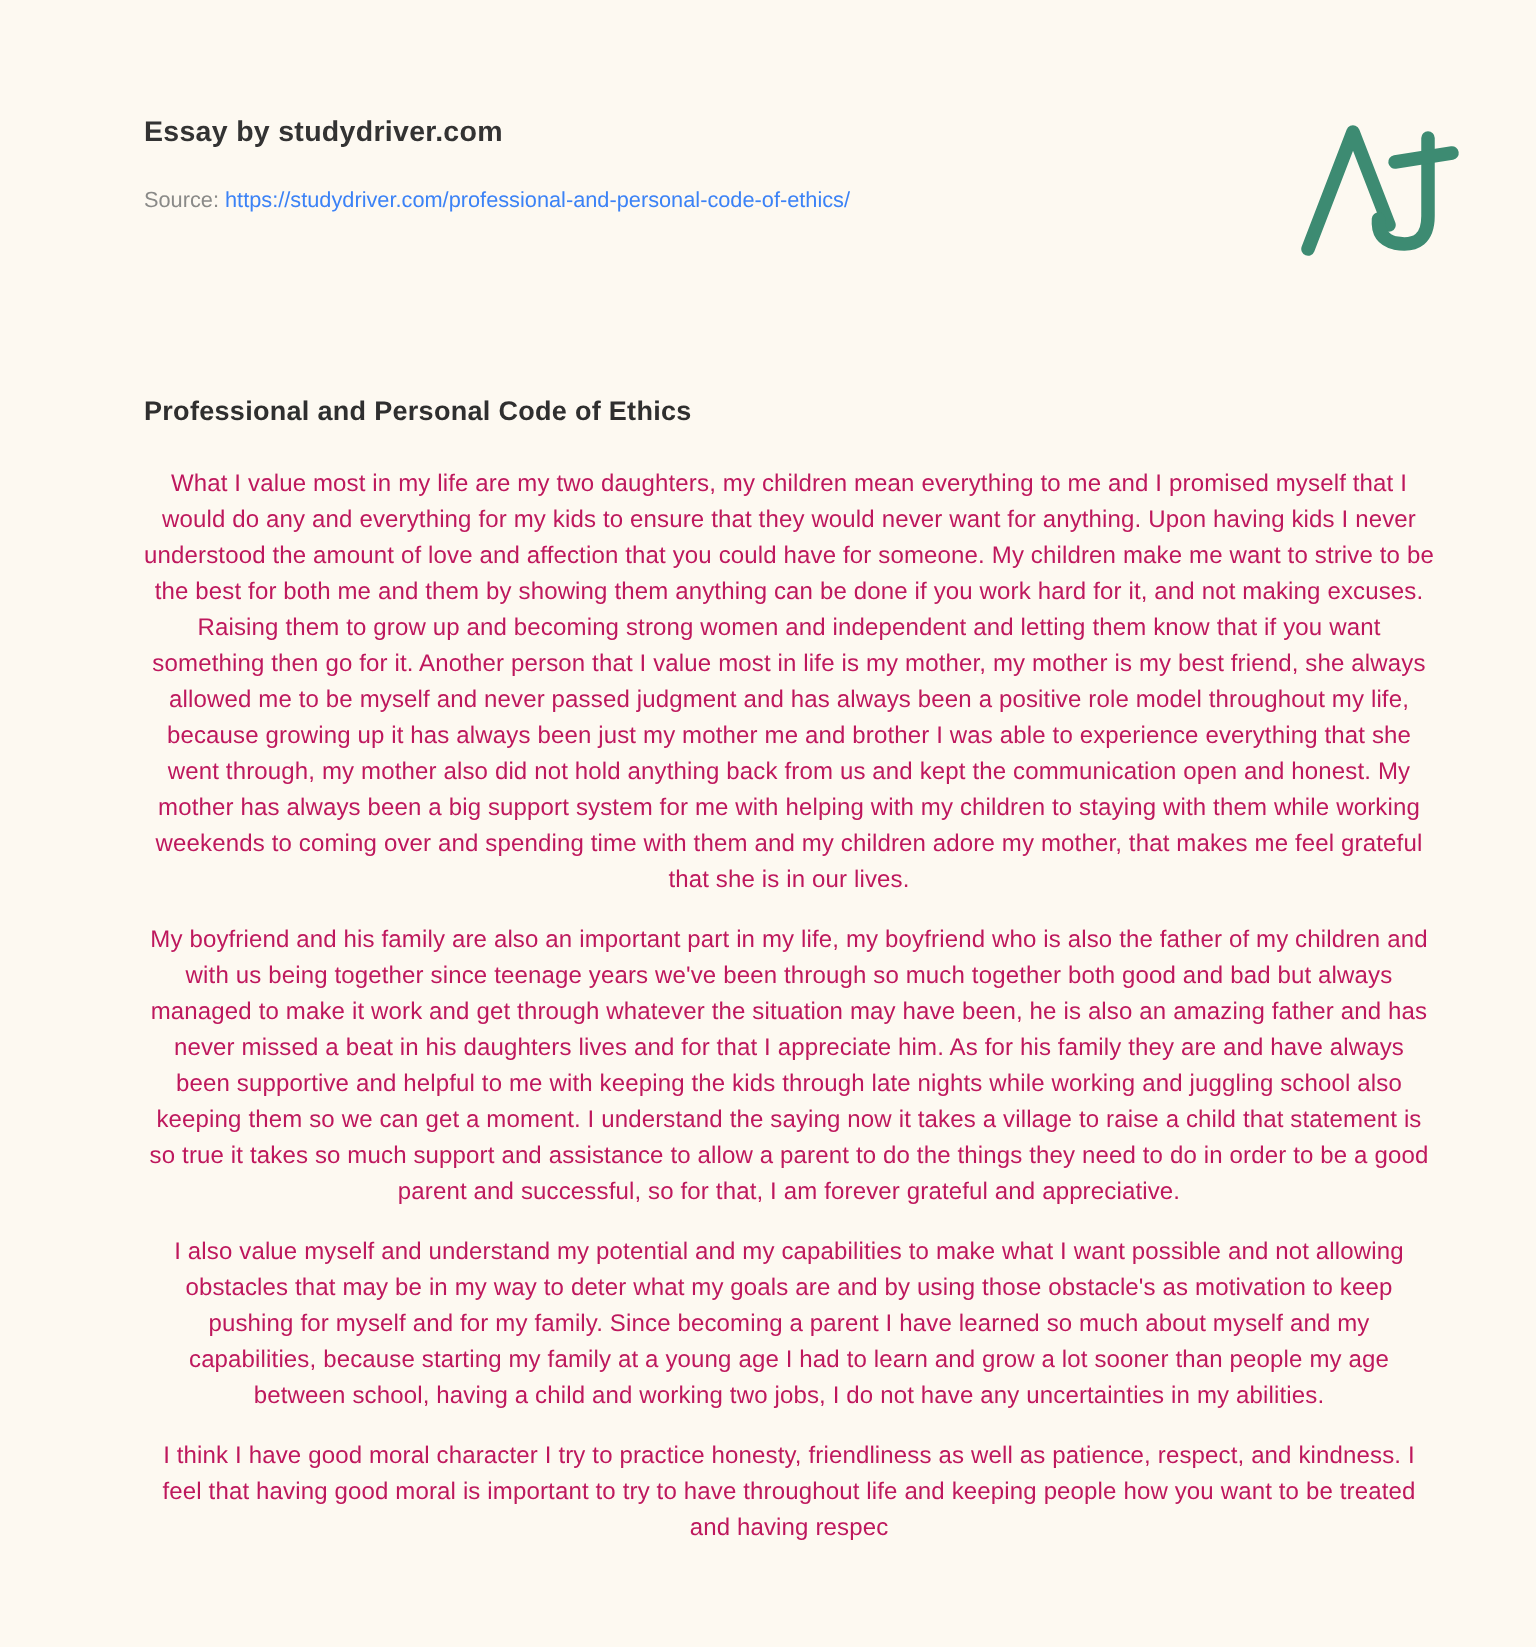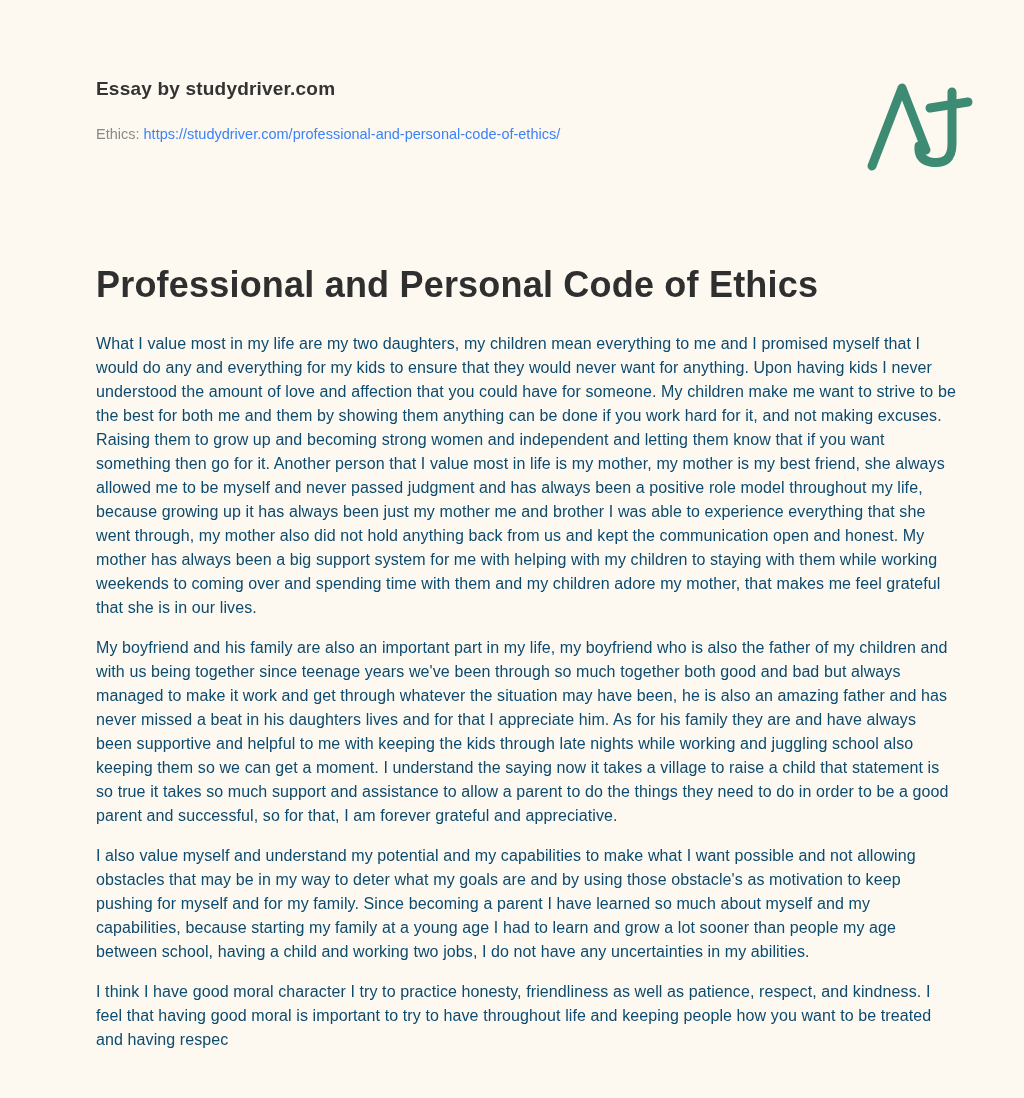--- a/index.html
+++ b/index.html
@@ -42,47 +42,47 @@
   }
   .logo {
     position: absolute;
     top: 0;
     right: -18px;
     width: 110px;
     height: 95px;
   }
   .title {
     margin-top: 122px;
-    font-size: 36px;
+    font-size: 18px;
     font-weight: 700;
     color: #2f2f2f;
     letter-spacing: 0.2px;
   }
   .article-body {
     margin-top: 26px;
   }
   .article-body p {
     font-size: 16px;
     line-height: 24px;
-    color: #0c4a6e;
+    color: #be185d;
     margin-bottom: 16px;
-    text-align: left;
+    text-align: center;
     letter-spacing: 0.1px;
   }
 </style>
 </head>
 <body>
 
 <div class="page">
 
   <div class="header">
     <div class="byline">Essay by studydriver.com</div>
 
     <div class="source-line">
-      <span>Ethics:</span>
+      <span>Source:</span>
       <a href="#">https://studydriver.com/professional-and-personal-code-of-ethics/</a>
     </div>
 
     <div class="logo">
       <svg viewBox="0 0 110 95" width="110" height="95" aria-hidden="true">
         <g fill="none" stroke="#3d8b72" stroke-width="9" stroke-linecap="round" stroke-linejoin="round">
 
           <path d="M 8 88 L 38 10 L 62 72"></path>
 
           <path d="M 88 14 L 88 66 Q 88 88 66 84 Q 54 81 55 68"></path>

